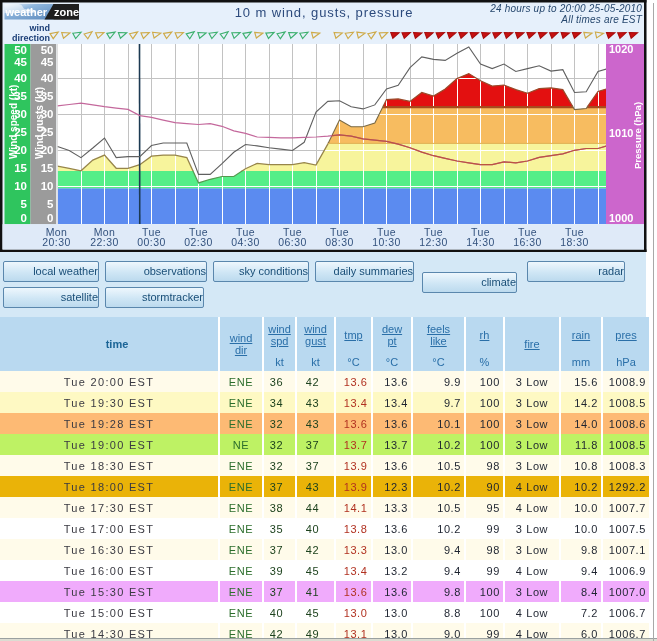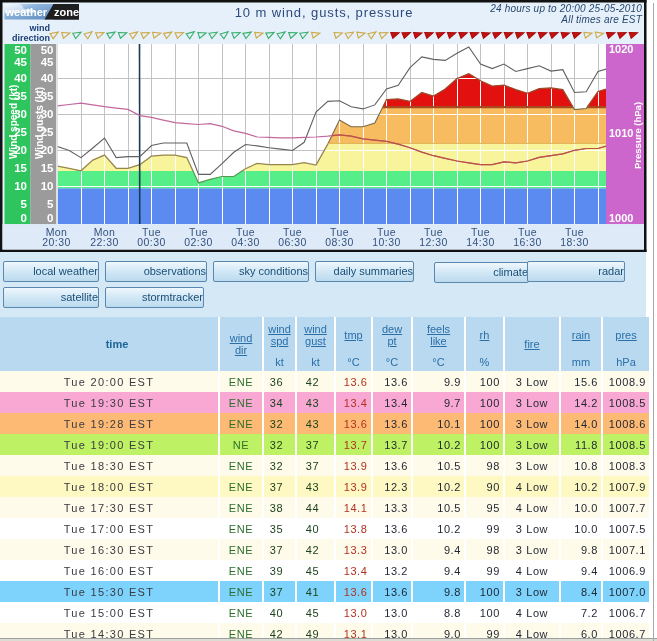--- a/index.html
+++ b/index.html
@@ -393,21 +393,21 @@
         <text x="527.5" y="246">16:30</text>
         <text x="574.5" y="235.5">Tue</text>
         <text x="574.5" y="246">18:30</text>
       </g>
 </svg></div>
 <div id="nav">
 <div class="btn" style="left:3px;top:9px;width:94px;">local weather</div>
 <div class="btn" style="left:105px;top:9px;width:100px;">observations</div>
 <div class="btn" style="left:213px;top:9px;width:94px;">sky conditions</div>
 <div class="btn" style="left:315px;top:9px;width:97px;">daily summaries</div>
-<div class="btn" style="left:422px;top:10px;width:93px;margin-left:12px;">climate</div>
+<div class="btn" style="left:422px;top:20px;width:93px;">climate</div>
 <div class="btn" style="left:527px;top:9px;width:96px;">radar</div>
 <div class="btn" style="left:105px;top:35px;width:97px;">stormtracker</div>
 <div class="btn" style="left:3px;top:35px;width:94px;">satellite</div>
 </div>
 <table id="tbl">
 <colgroup>
       <col style="width:220px">
       <col style="width:44px">
       <col style="width:33px">
       <col style="width:39px">
@@ -451,21 +451,21 @@
         <td class="spd">36</td>
         <td class="spd">42</td>
         <td class="tmp">13.6</td>
         <td class="num">13.6</td>
         <td class="num">9.9</td>
         <td class="num">100</td>
         <td class="fire">3 Low</td>
         <td class="num">15.6</td>
         <td class="num">1008.9</td>
       </tr>
-<tr style="background:#f9a8d4">
+<tr style="background:#fef9c3">
         <td class="tc">Tue 19:30 EST</td>
         <td class="dir">ENE</td>
         <td class="spd">34</td>
         <td class="spd">43</td>
         <td class="tmp">13.4</td>
         <td class="num">13.4</td>
         <td class="num">9.7</td>
         <td class="num">100</td>
         <td class="fire">3 Low</td>
         <td class="num">14.2</td>
@@ -503,32 +503,32 @@
         <td class="spd">32</td>
         <td class="spd">37</td>
         <td class="tmp">13.9</td>
         <td class="num">13.6</td>
         <td class="num">10.5</td>
         <td class="num">98</td>
         <td class="fire">3 Low</td>
         <td class="num">10.8</td>
         <td class="num">1008.3</td>
       </tr>
-<tr style="background:#fef9c3">
+<tr style="background:#eab308">
         <td class="tc">Tue 18:00 EST</td>
         <td class="dir">ENE</td>
         <td class="spd">37</td>
         <td class="spd">43</td>
         <td class="tmp">13.9</td>
         <td class="num">12.3</td>
         <td class="num">10.2</td>
         <td class="num">90</td>
         <td class="fire">4 Low</td>
         <td class="num">10.2</td>
-        <td class="num">1007.9</td>
+        <td class="num">1292.2</td>
       </tr>
 <tr style="background:#fffbea">
         <td class="tc">Tue 17:30 EST</td>
         <td class="dir">ENE</td>
         <td class="spd">38</td>
         <td class="spd">44</td>
         <td class="tmp">14.1</td>
         <td class="num">13.3</td>
         <td class="num">10.5</td>
         <td class="num">95</td>
@@ -568,21 +568,21 @@
         <td class="spd">39</td>
         <td class="spd">45</td>
         <td class="tmp">13.4</td>
         <td class="num">13.2</td>
         <td class="num">9.4</td>
         <td class="num">99</td>
         <td class="fire">4 Low</td>
         <td class="num">9.4</td>
         <td class="num">1006.9</td>
       </tr>
-<tr style="background:#7dd3fc">
+<tr style="background:#f0abfc">
         <td class="tc">Tue 15:30 EST</td>
         <td class="dir">ENE</td>
         <td class="spd">37</td>
         <td class="spd">41</td>
         <td class="tmp">13.6</td>
         <td class="num">13.6</td>
         <td class="num">9.8</td>
         <td class="num">100</td>
         <td class="fire">3 Low</td>
         <td class="num">8.4</td>

